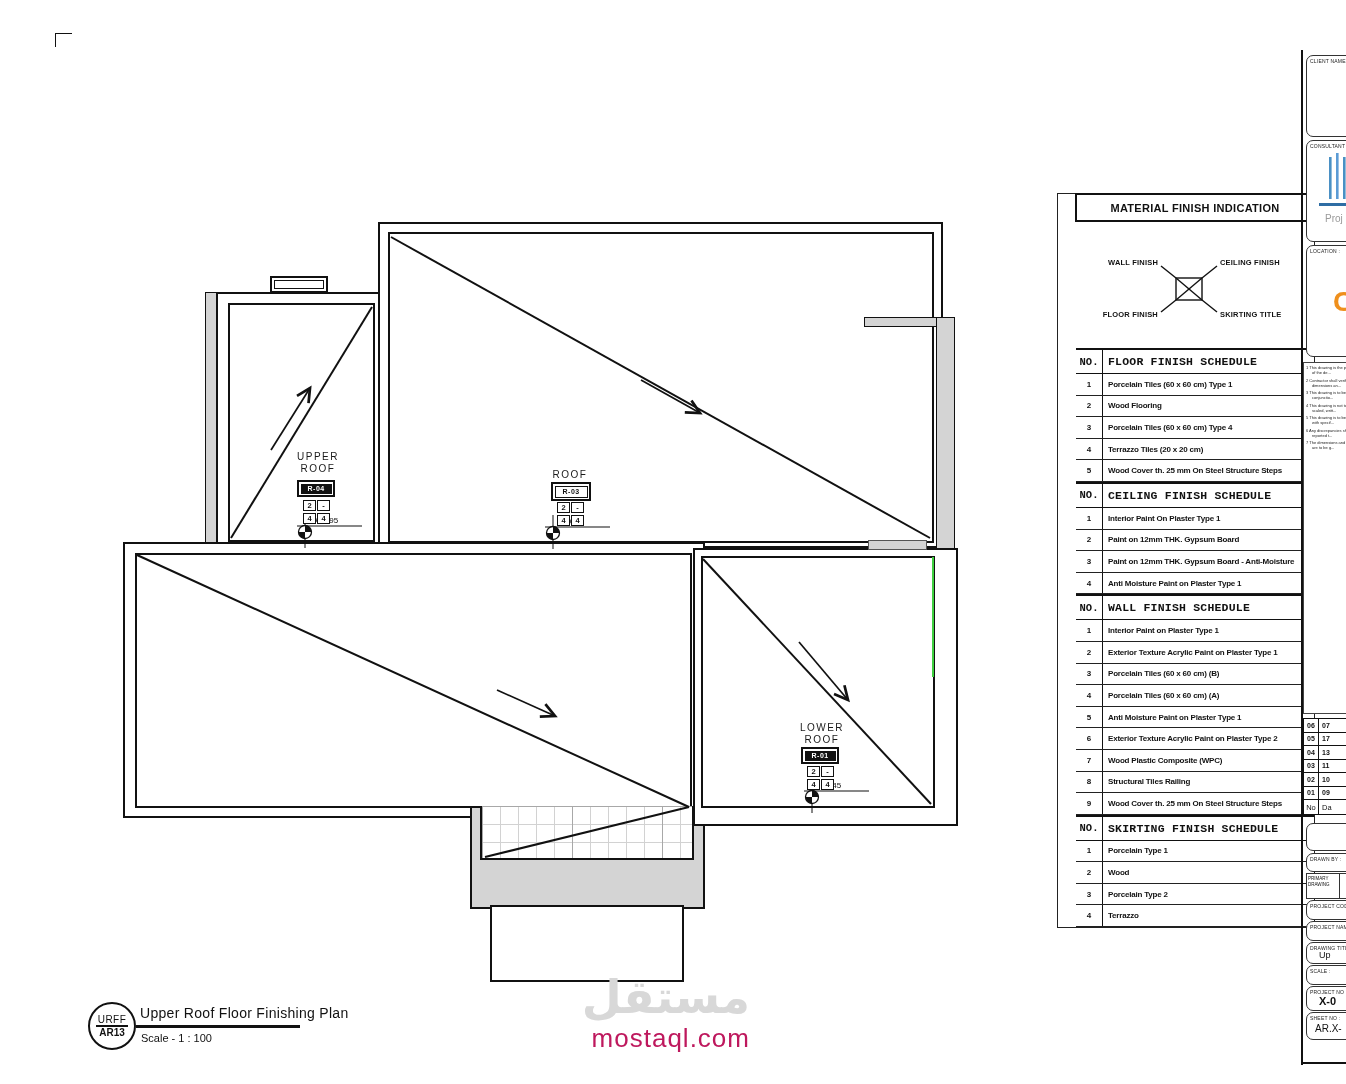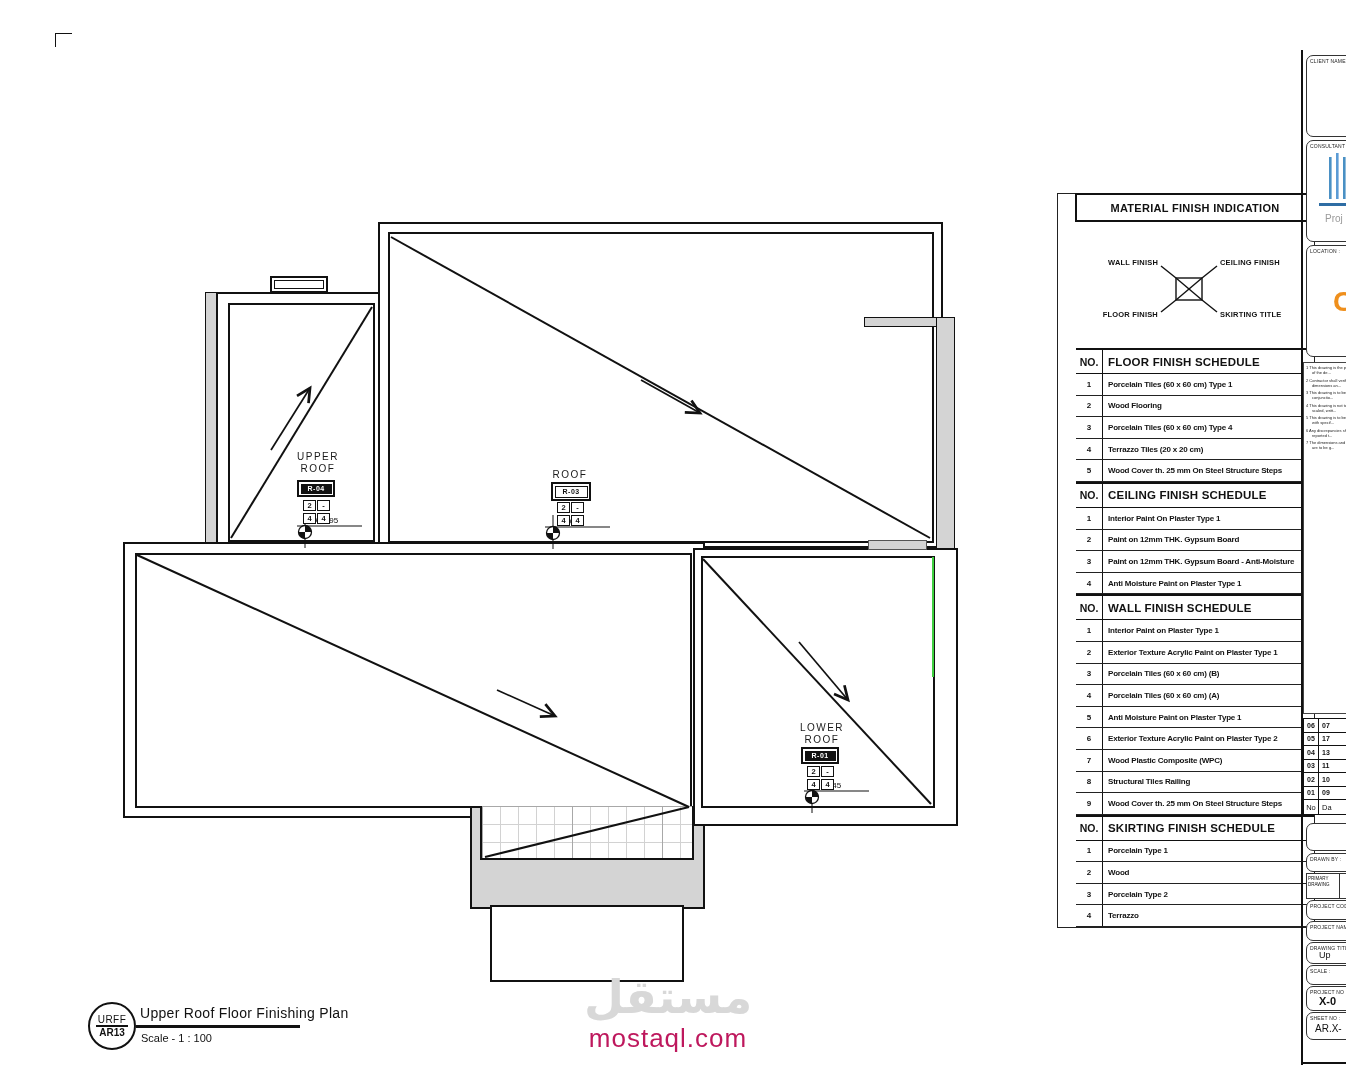--- a/index.html
+++ b/index.html
@@ -23,21 +23,21 @@
   .tag.plain .tag-in{background:#fff;color:#111;border:1px solid #111;}
   .fgrid{display:grid;grid-template-columns:13px 13px;grid-auto-rows:11px;row-gap:2px;column-gap:1px;}
   .fgrid span{border:1.4px solid #111;background:#fff;font-size:7.5px;font-weight:bold;
       display:flex;align-items:center;justify-content:center;}
   
   #panel{left:1057px;top:193px;width:238px;border:1px solid #222;background:#fff;padding-left:18px;}
   .panel-title{height:25px;border:2px solid #111;margin:-1px;display:flex;align-items:center;justify-content:center;
       font-weight:bold;font-size:11px;letter-spacing:.3px;}
   .legend{position:relative;height:127px;}
   .legend .lg{position:absolute;font-size:7.5px;font-weight:bold;letter-spacing:.2px;}
-  .s-head{display:flex;border-top:2px solid #111;border-bottom:1.5px solid #111;height:23px;align-items:center;}
+  .s-head{display:flex;border-top:2px solid #111;border-bottom:1.5px solid #111;height:23px;align-items:center;font-family:Liberation Mono, monospace;}
   .s-head .s-no{font-size:10.5px;font-weight:bold;}
   .s-head .s-tx{font-size:11.5px;font-weight:bold;letter-spacing:.2px;}
   .s-row{display:flex;border-bottom:1px solid #222;height:20.6px;align-items:center;}
   .s-no{width:26px;align-self:stretch;display:flex;align-items:center;justify-content:center;
       border-right:1px solid #111;font-size:8px;font-weight:bold;}
   .s-tx{flex:1;padding-left:5px;font-size:8px;font-weight:bold;letter-spacing:-0.2px;
       white-space:nowrap;overflow:hidden;}
   
   .rbox{position:absolute;left:1306px;width:58px;border:1.5px solid #333;border-radius:7px;background:#fff;}
   .rlabel{position:absolute;left:3px;top:1.5px;font-size:5px;color:#222;letter-spacing:.2px;white-space:nowrap;}
@@ -48,21 +48,21 @@
   .rev .rrow{display:flex;height:12.5px;border-bottom:1px solid #111;align-items:center;}
   .rev .rc1{width:14px;text-align:center;font-size:7px;font-weight:bold;border-right:1px solid #111;align-self:stretch;display:flex;align-items:center;justify-content:center;}
   .rev .rc2{flex:1;font-size:7px;font-weight:bold;padding-left:3px;}
   .rev .rfoot{height:14px;border-bottom:none;}
   .rev .rfoot .rc1,.rev .rfoot .rc2{font-weight:normal;font-size:7.5px;}
   
   .tb-circle{left:88px;top:1002px;width:44px;height:44px;border:2.5px solid #111;border-radius:50%;
       display:flex;flex-direction:column;align-items:center;justify-content:center;background:#fff;}
   .tb-circle .c1{font-size:10px;letter-spacing:.5px;}
   .tb-circle .c2{font-size:10px;font-weight:bold;border-top:2px solid #111;padding:0 3px;}
-  .wm{left:568px;top:972px;width:200px;text-align:center;z-index:3;pointer-events:none;}
+  .wm{left:550px;top:972px;width:200px;text-align:right;z-index:3;pointer-events:none;}
   .wm .ar{font-size:46px;font-weight:bold;color:#d8d8d8;line-height:1.1;font-family:"DejaVu Sans",sans-serif;}
   .wm .en{font-size:26px;font-weight:normal;color:#be185d;letter-spacing:1px;}
   svg{overflow:visible;}
 </style>
 </head>
 <body>
 
 <div id="app">
 
   <div class="abs" style="left:55px;top:33px;width:16px;height:13px;border-left:1.5px solid #111;border-top:1.5px solid #111;"></div>

